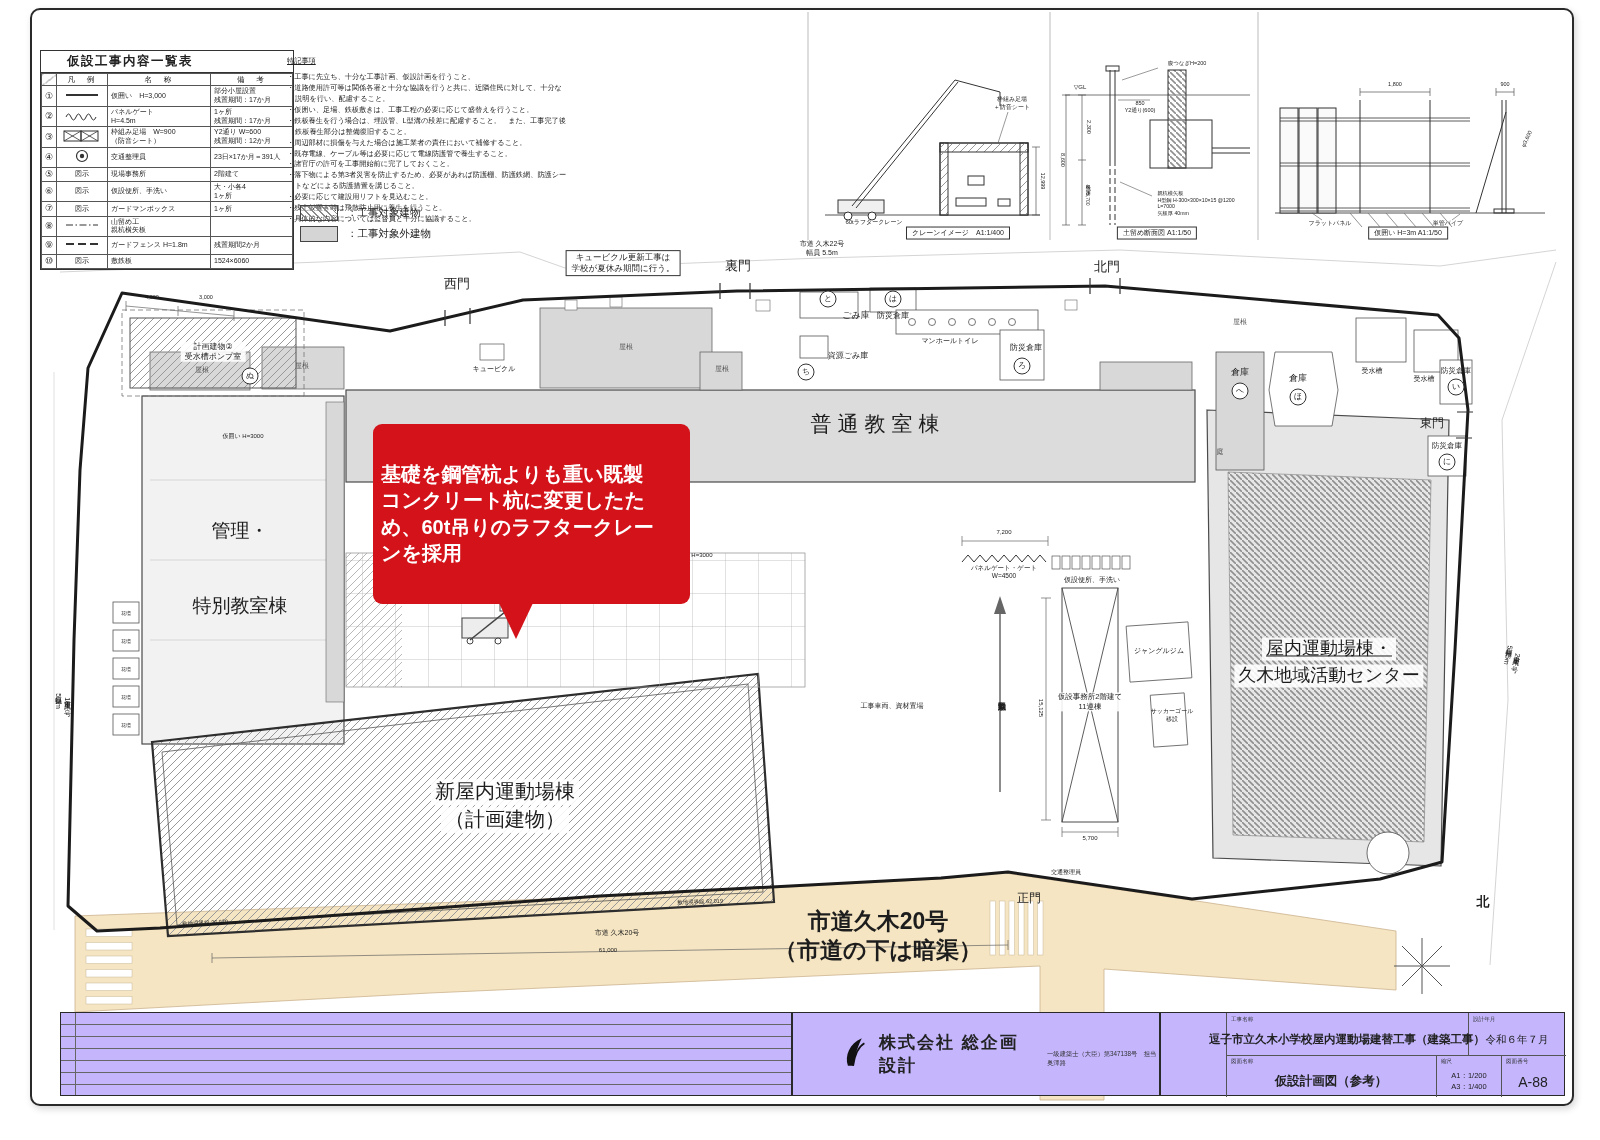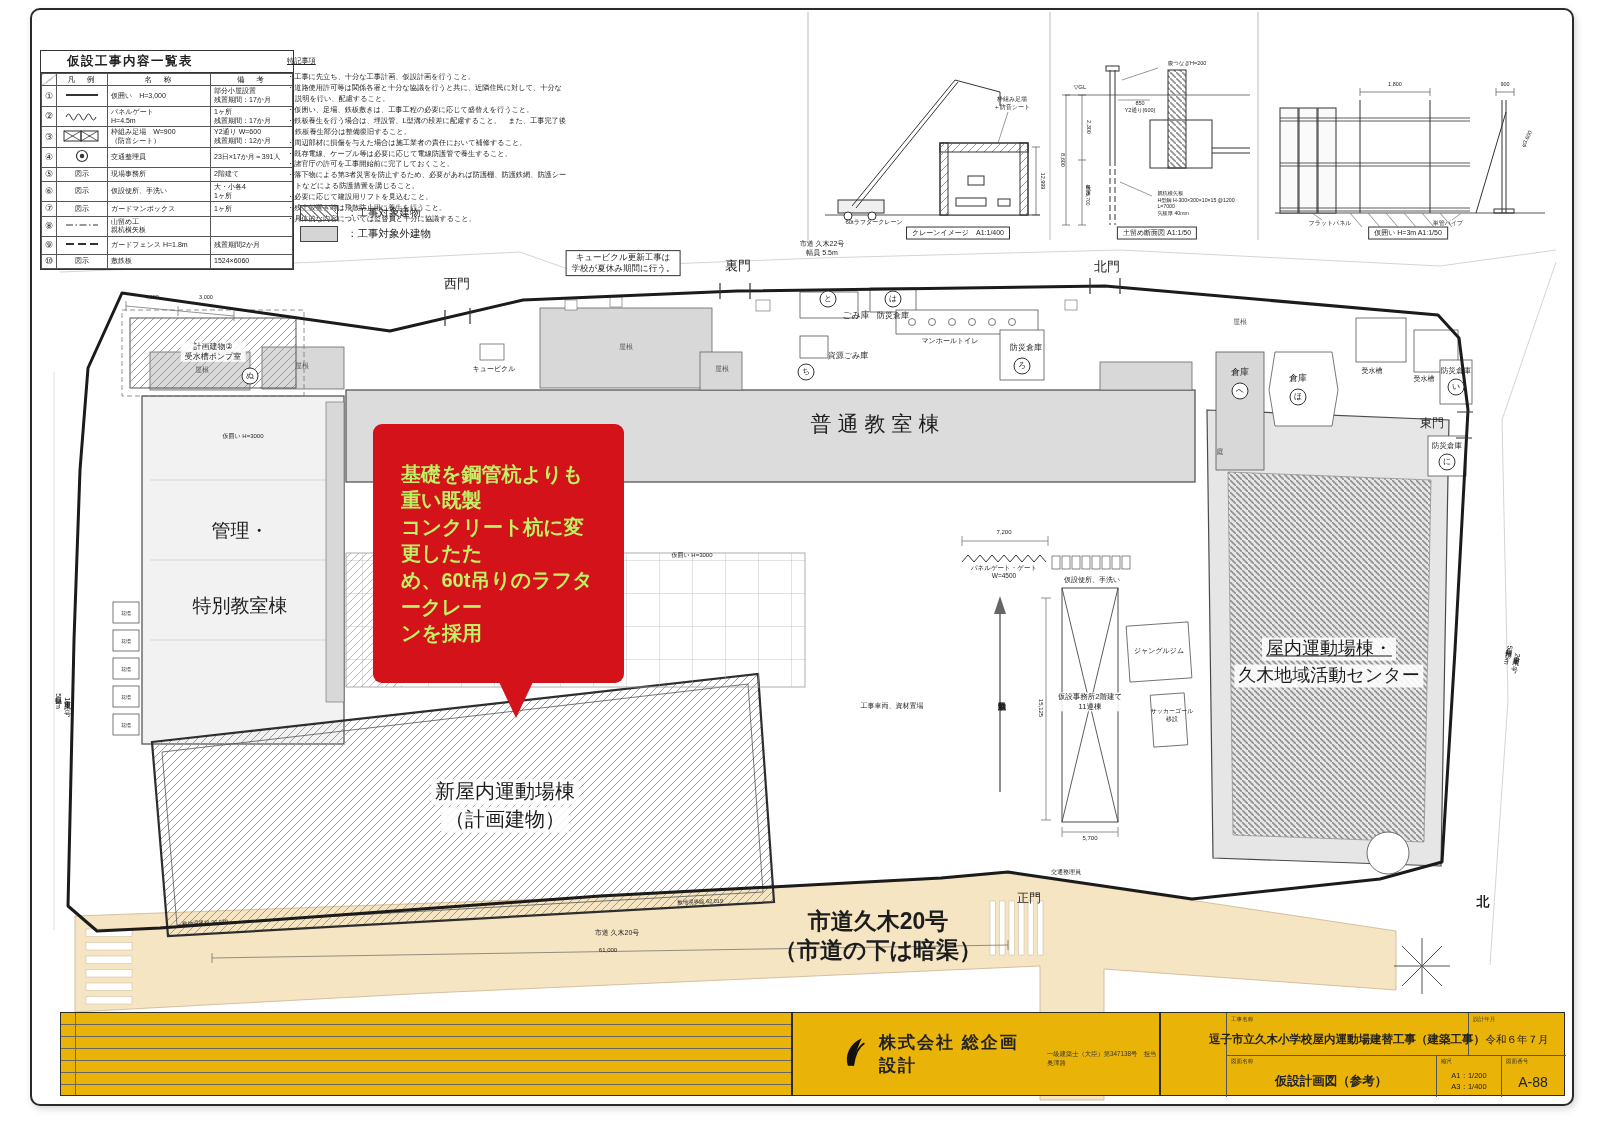--- a/index.html
+++ b/index.html
@@ -43,28 +43,28 @@
   .notes ul{margin:0;padding:0;list-style:none;}
   .notes li{padding-left:8px;text-indent:-8px;}
   .notes li::before{content:"・";}
   
   .hl{position:absolute;left:300px;top:205px;font-size:10.5px;}
   .hl-row{display:flex;align-items:center;margin-bottom:5px;}
   .hl-swatch{display:inline-block;width:36px;height:14px;border:1px solid #444;margin-right:9px;}
   .hl-hatch{background:repeating-linear-gradient(45deg,transparent 0 4px,#888 4px 5px);}
   .hl-gray{background:#d5d5d5;}
   
-  .callout{position:absolute;left:373px;top:424px;width:251px;box-sizing:border-box;
-           background:#d3121a;border-radius:9px;color:#bef264;font-weight:bold;
-           font-size:20px;line-height:1.33;padding:10px 28px;white-space:pre-line;z-index:5;}
+  .callout{position:absolute;left:373px;top:424px;width:317px;box-sizing:border-box;
+           background:#d3121a;border-radius:9px;color:#ffffff;font-weight:bold;
+           font-size:20px;line-height:1.33;padding:10px 8px;white-space:pre-line;z-index:5;}
   .callout-tail{position:absolute;left:126px;top:100%;width:0;height:0;margin-top:-1px;
            border-left:17px solid transparent;border-right:17px solid transparent;
            border-top:36px solid #d3121a;}
   
-  .tb{position:absolute;background:#eab308;border:1.5px solid #2a2a2a;box-sizing:border-box;}
+  .tb{position:absolute;background:#c4b5fd;border:1.5px solid #2a2a2a;box-sizing:border-box;}
   .revtable{left:60px;top:1012px;width:732px;height:84px;}
   .revrow{height:11px;border-bottom:.8px solid #666;}
   .revrow:last-child{border-bottom:none;}
   .revcol{position:absolute;left:14px;top:0;bottom:0;border-right:.8px solid #666;}
   .company{left:792px;top:1012px;width:368px;height:84px;display:flex;align-items:center;padding-left:48px;}
   .cname{font-size:17px;font-weight:bold;letter-spacing:2px;margin-left:12px;}
   .clic{font-size:6.3px;color:#333;margin-left:20px;margin-top:10px;}
   .info{left:1160px;top:1012px;width:405px;height:84px;}
   .info .l{position:absolute;background:#555;}
   .cellhead{position:absolute;font-size:5.6px;color:#333;}

